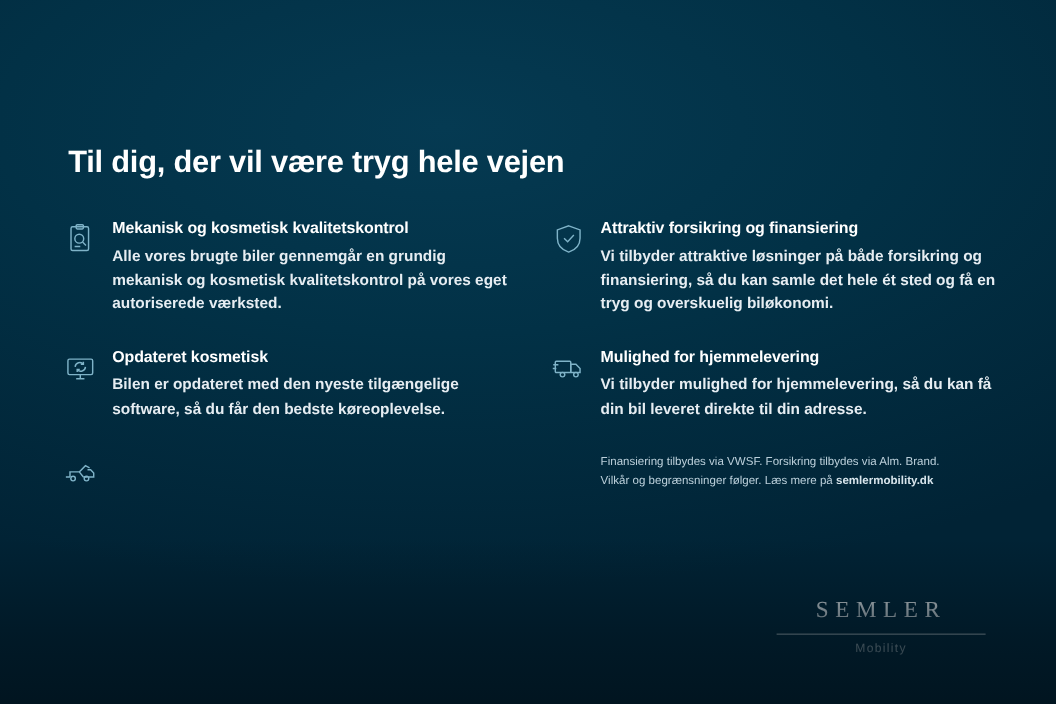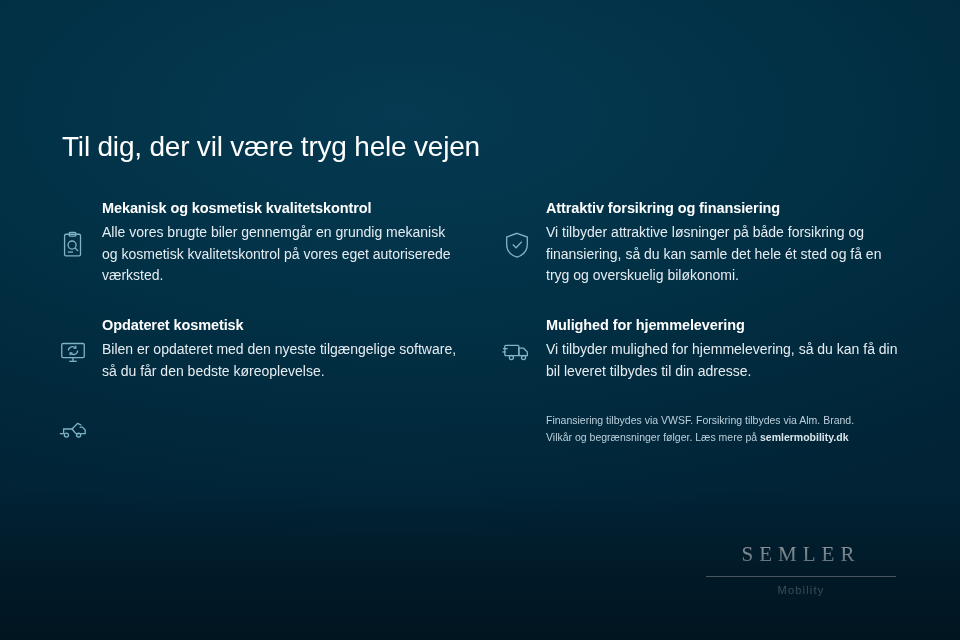--- a/index.html
+++ b/index.html
@@ -31,40 +31,40 @@
     height: 150px;
     background: linear-gradient(180deg, rgba(1,24,36,0) 0%, rgba(1,22,34,0.75) 60%, rgba(1,20,31,0.95) 100%);
     pointer-events: none;
   }
 
   .headline {
     position: absolute;
     left: 62px;
     top: 112px;
     font-size: 28px;
-    font-weight: normal;
+    font-weight: bold;
     letter-spacing: -0.2px;
     color: #ffffff;
   }
 
   .columns {
     position: absolute;
     left: 58px;
     top: 200px;
     width: 850px;
     display: flex;
     gap: 38px;
   }
   .col {
     width: 406px;
   }
 
   .feature {
     display: flex;
-    align-items: center;
+    align-items: flex-start;
     margin-bottom: 30px;
   }
   .feature .icon {
     width: 44px;
     flex: 0 0 44px;
     padding-top: 2px;
     color: #7fb3c8;
   }
   .feature .body {
     flex: 1 1 auto;
@@ -74,21 +74,21 @@
     font-weight: bold;
     color: #ffffff;
     margin: 0 0 6px 0;
     letter-spacing: -0.1px;
   }
   .feature .f-text {
     font-size: 14px;
     line-height: 1.55;
     color: #e6edf2;
     margin: 0;
-    font-weight: 400;
+    font-weight: 700;
   }
 
   
   .col.right .feature:first-child { }
 
   .disclaimer {
     margin-left: 44px;
     margin-top: 0;
     font-size: 10.5px;
     line-height: 1.6;
@@ -210,21 +210,21 @@
             <rect x="3" y="10" width="15" height="11" rx="1"></rect>
             <path d="M18 13h5l4 4v4h-9z"></path>
             <circle cx="10" cy="23" r="2.2"></circle>
             <circle cx="23" cy="23" r="2.2"></circle>
             <line x1="1" y1="13.5" x2="6" y2="13.5"></line>
             <line x1="0.5" y1="17" x2="4" y2="17"></line>
           </svg>
         </div>
         <div class="body">
           <p class="f-title">Mulighed for hjemmelevering</p>
-          <p class="f-text">Vi tilbyder mulighed for hjemmelevering, så du kan få din bil leveret tilbydes til din adresse.</p>
+          <p class="f-text">Vi tilbyder mulighed for hjemmelevering, så du kan få din bil leveret direkte til din adresse.</p>
         </div>
       </div>
 
       <div class="disclaimer">
         <div>Finansiering tilbydes via VWSF. Forsikring tilbydes via Alm. Brand.</div>
         <div><span>Vilkår og begrænsninger følger. Læs mere på </span><strong>semlermobility.dk</strong></div>
       </div>
 
     </div>
 

